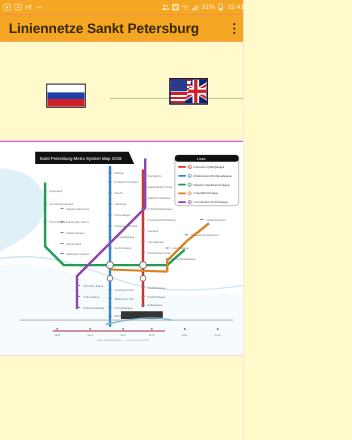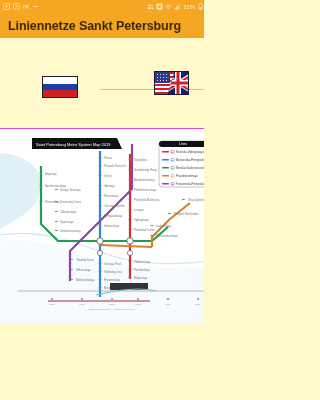--- a/index.html
+++ b/index.html
@@ -2,21 +2,21 @@
 <html><head>
 <meta charset="utf-8">
 <style>
   html,body{margin:0;padding:0;}
   body{
     width:225px;height:400px;overflow:hidden;
     background:#FFF9CC;
     font-family:"Liberation Sans", sans-serif;
     -webkit-font-smoothing:antialiased;
   }
-  .phone{position:relative;width:204px;height:400px;overflow:hidden;background:#d946ef;}
+  .phone{position:relative;width:221px;height:400px;overflow:hidden;background:#d946ef;}
 
   
   .statusbar{
     position:absolute;top:0;left:0;width:225px;height:13px;
     background:#F5A623;
     display:flex;align-items:center;justify-content:space-between;
     padding:0 3px;box-sizing:border-box;
   }
   .sb-left{display:flex;align-items:center;gap:3px;}
   .sb-right{display:flex;align-items:center;gap:2px;}

